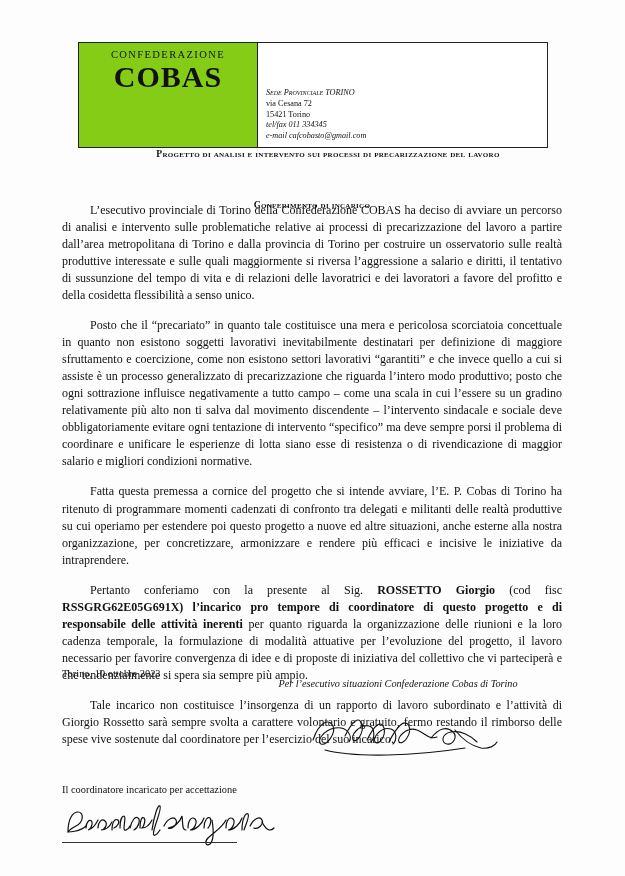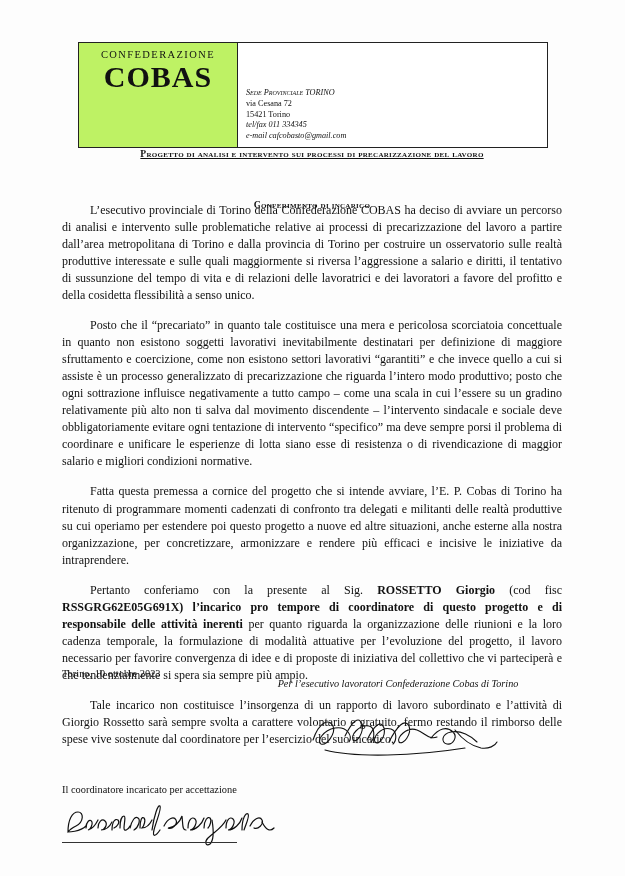--- a/index.html
+++ b/index.html
@@ -25,26 +25,26 @@
   
   .letterhead {
     position: absolute;
     left: 78px;
     top: 42px;
     width: 470px;
     display: flex;
     align-items: stretch;
   }
   .logo-box {
-    width: 160px;
+    width: 180px;
     border: 1.5px solid #222;
     padding: 6px 4px 8px 4px;
     box-sizing: border-box;
     text-align: center;
-    background: #bef264;
+    background: #84cc16;
   }
   .logo-conf {
     font-family: "Liberation Serif", serif;
     font-size: 10.5px;
     letter-spacing: 1.4px;
     font-variant: small-caps;
     text-transform: uppercase;
     color: #111;
     margin-bottom: 2px;
   }
@@ -77,29 +77,28 @@
   .addr-title {
     font-style: italic;
     font-variant: small-caps;
   }
   .addr-line { white-space: nowrap; }
   .addr-line.it { font-style: italic; }
 
   
   .doc-title {
     position: absolute;
-    left: 62px;
+    left: 78px;
     top: 148px;
     width: 500px;
     text-align: center;
     font-size: 9.6px;
     font-weight: bold;
     font-variant: small-caps;
     letter-spacing: 0.3px;
-    text-decoration: underline;
   }
   .doc-subtitle {
     position: absolute;
     left: 62px;
     top: 167px;
     width: 500px;
     text-align: center;
     font-size: 9.6px;
     font-weight: bold;
     font-variant: small-caps;
@@ -204,21 +203,21 @@
     <p>L’esecutivo provinciale di Torino della Confederazione COBAS ha deciso di avviare un percorso di analisi e intervento sulle problematiche relative ai processi di precarizzazione del lavoro a partire dall’area metropolitana di Torino e dalla provincia di Torino per costruire un osservatorio sulle realtà produttive interessate e sulle quali maggiormente si riversa l’aggressione a salario e diritti, il tentativo di sussunzione del  tempo di vita e di relazioni delle lavoratrici e dei lavoratori a favore del profitto e della cosidetta flessibilità a senso unico.</p>
     <p>Posto che il “precariato” in quanto tale costituisce una mera e pericolosa scorciatoia concettuale in quanto non esistono soggetti lavorativi inevitabilmente destinatari per definizione di maggiore sfruttamento e coercizione, come non esistono settori lavorativi “garantiti” e che invece quello a cui si assiste è un processo generalizzato di precarizzazione   che riguarda l’intero modo produttivo; posto che ogni sottrazione influisce negativamente a tutto campo – come una scala in cui l’essere su un gradino relativamente più alto non ti salva dal movimento discendente – l’intervento sindacale e sociale deve obbligatoriamente evitare ogni tentazione di intervento “specifico” ma deve sempre porsi il problema di coordinare e unificare le esperienze di lotta siano esse di resistenza o di rivendicazione di maggior salario e migliori condizioni normative.</p>
     <p>Fatta questa premessa a cornice del progetto che si intende avviare, l’E. P. Cobas di Torino ha ritenuto di programmare momenti cadenzati di confronto tra delegati e militanti delle realtà produttive su cui operiamo per estendere poi questo progetto a nuove ed altre situazioni, anche esterne alla nostra organizzazione, per concretizzare, armonizzare e rendere più efficaci e incisive le iniziative da intraprendere.</p>
     <p><span>Pertanto conferiamo con la presente al Sig. </span><b>ROSSETTO  Giorgio</b><span> (cod fisc </span><b>RSSGRG62E05G691X) l’incarico pro tempore di coordinatore di questo progetto e di responsabile delle attività inerenti</b><span> per quanto riguarda la organizzazione delle riunioni e la loro cadenza temporale, la formulazione di modalità attuative  per l’evoluzione del progetto,  il lavoro necessario per favorire convergenza di idee e di proposte di iniziativa del collettivo che vi parteciperà e che tendenzialmente si spera sia sempre più ampio.</span></p>
     <p>Tale incarico non costituisce l’insorgenza di un rapporto di lavoro subordinato e l’attività di Giorgio Rossetto sarà sempre svolta a carattere volontario e gratuito, fermo restando il rimborso delle spese vive sostenute dal coordinatore per l’esercizio del suo incarico.</p>
   </div>
 
   <div class="date-line">Torino, 10 ottobre 2023</div>
 
   <div class="sign-block">
-    <div>Per l’esecutivo lavoratori Confederazione Cobas di Torino</div>
+    <div>Per l’esecutivo situazioni Confederazione Cobas di Torino</div>
   </div>
 
   <div class="signature-1">
     <svg width="200" height="60" viewBox="0 0 200 60" xmlns="http://www.w3.org/2000/svg">
       <g fill="none" stroke="#111" stroke-width="1.1" stroke-linecap="round">
         <path d="M8,34 C14,16 24,12 28,20 C31,27 22,40 16,38 C11,36 18,24 30,22 C42,20 48,30 44,36"></path>
         <path d="M40,30 C48,14 54,10 57,18 C59,26 52,38 48,34 C45,30 54,18 64,20 C70,21 70,32 66,36"></path>
         <path d="M62,34 C70,18 76,14 79,22 C81,30 74,40 70,36 C67,32 76,20 86,23 C92,25 92,34 88,38"></path>
         <path d="M84,36 C92,20 100,12 104,20 C107,28 98,40 94,36 C91,32 102,20 112,24 C120,27 124,34 132,31"></path>
         <path d="M126,32 C134,22 142,20 148,26 C153,31 148,39 142,38 C136,37 136,28 146,26 C156,24 166,30 172,36"></path>

